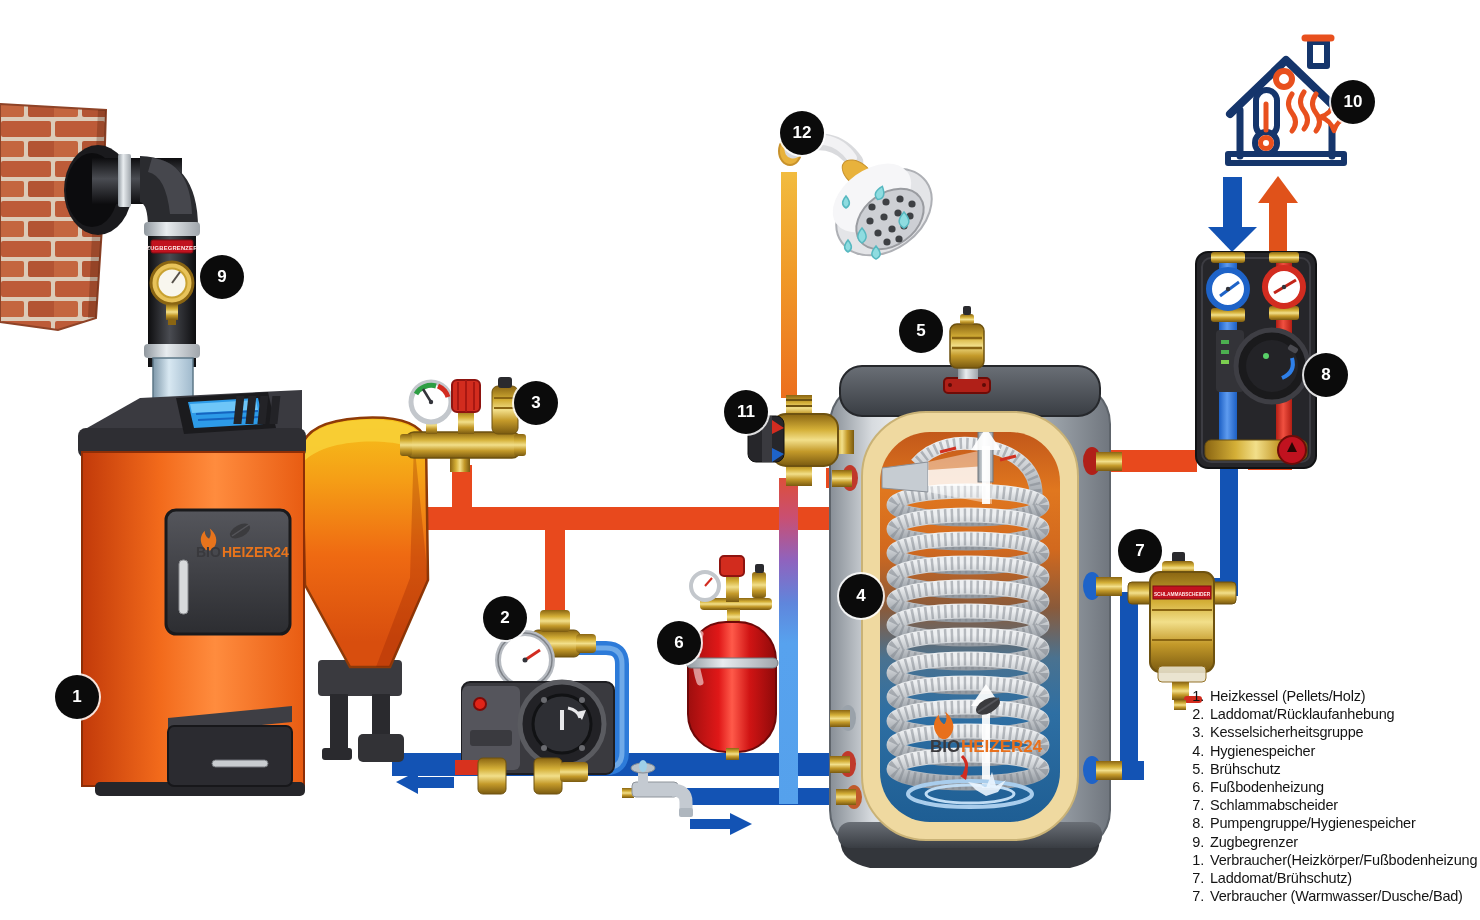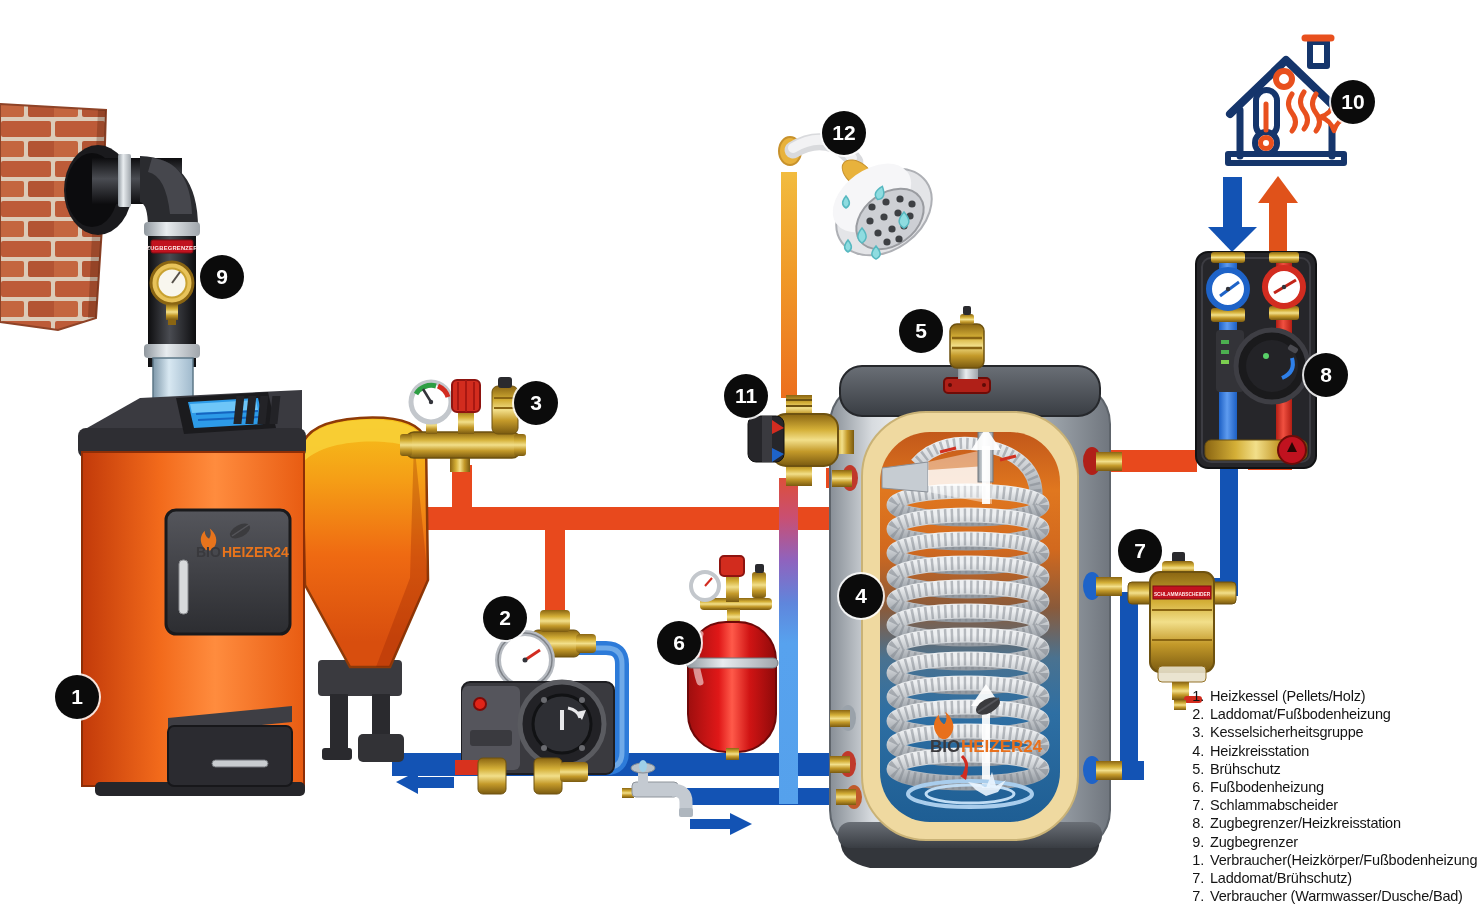--- a/index.html
+++ b/index.html
@@ -1,21 +1,21 @@
 <!DOCTYPE html>
 <html><head>
 <meta charset="utf-8">
 <style>
   html,body{margin:0;padding:0;background:#ffffff;}
   #canvas{position:relative;width:1480px;height:920px;background:#ffffff;overflow:hidden;
           font-family:"Liberation Sans",sans-serif;}
   #scene{position:absolute;left:0;top:0;}
   .badge{position:absolute;width:44px;height:44px;border-radius:50%;background:#0b0b0b;
          color:#ffffff;display:flex;align-items:center;justify-content:center;
-         font-size:21px;font-weight:bold;box-shadow:0 0 0 2px rgba(255,255,255,.85);
+         font-size:17px;font-weight:bold;box-shadow:0 0 0 2px rgba(255,255,255,.85);
          z-index:30;font-family:"Liberation Sans",sans-serif;}
   .legend{position:absolute;left:1158px;top:687px;width:330px;z-index:20;color:#141414;}
   .legend-row{display:flex;line-height:18.2px;font-size:14.5px;letter-spacing:-0.2px;white-space:nowrap;}
   .legend-num{width:46px;text-align:right;flex:none;}
   .legend-text{margin-left:6px;}
 </style>
 </head>
 <body>
 
 <div id="canvas">
@@ -566,55 +566,55 @@
 <div class="badge" style="left:55px;top:675px">1</div>
 <div class="badge" style="left:483px;top:596px">2</div>
 <div class="badge" style="left:514px;top:381px">3</div>
 <div class="badge" style="left:839px;top:574px">4</div>
 <div class="badge" style="left:899px;top:309px">5</div>
 <div class="badge" style="left:657px;top:621px">6</div>
 <div class="badge" style="left:1118px;top:529px">7</div>
 <div class="badge" style="left:1304px;top:353px">8</div>
 <div class="badge" style="left:200px;top:255px">9</div>
 <div class="badge" style="left:1331px;top:80px">10</div>
-<div class="badge" style="left:724px;top:374px">11</div>
-<div class="badge" style="left:822px;top:111px">12</div>
+<div class="badge" style="left:724px;top:390px">11</div>
+<div class="badge" style="left:780px;top:111px">12</div>
 
 <div class="legend">
   <div class="legend-row">
         <span class="legend-num">1.</span>
         <span class="legend-text">Heizkessel (Pellets/Holz)</span>
       </div>
   <div class="legend-row">
         <span class="legend-num">2.</span>
-        <span class="legend-text">Laddomat/Fußbodenheizung</span>
+        <span class="legend-text">Laddomat/Rücklaufanhebung</span>
       </div>
   <div class="legend-row">
         <span class="legend-num">3.</span>
         <span class="legend-text">Kesselsicherheitsgruppe</span>
       </div>
   <div class="legend-row">
         <span class="legend-num">4.</span>
-        <span class="legend-text">Heizkreisstation</span>
+        <span class="legend-text">Hygienespeicher</span>
       </div>
   <div class="legend-row">
         <span class="legend-num">5.</span>
         <span class="legend-text">Brühschutz</span>
       </div>
   <div class="legend-row">
         <span class="legend-num">6.</span>
         <span class="legend-text">Fußbodenheizung</span>
       </div>
   <div class="legend-row">
         <span class="legend-num">7.</span>
         <span class="legend-text">Schlammabscheider</span>
       </div>
   <div class="legend-row">
         <span class="legend-num">8.</span>
-        <span class="legend-text">Zugbegrenzer/Heizkreisstation</span>
+        <span class="legend-text">Pumpengruppe/Hygienespeicher</span>
       </div>
   <div class="legend-row">
         <span class="legend-num">9.</span>
         <span class="legend-text">Zugbegrenzer</span>
       </div>
   <div class="legend-row">
         <span class="legend-num">1.</span>
         <span class="legend-text">Verbraucher(Heizkörper/Fußbodenheizung</span>
       </div>
   <div class="legend-row">

